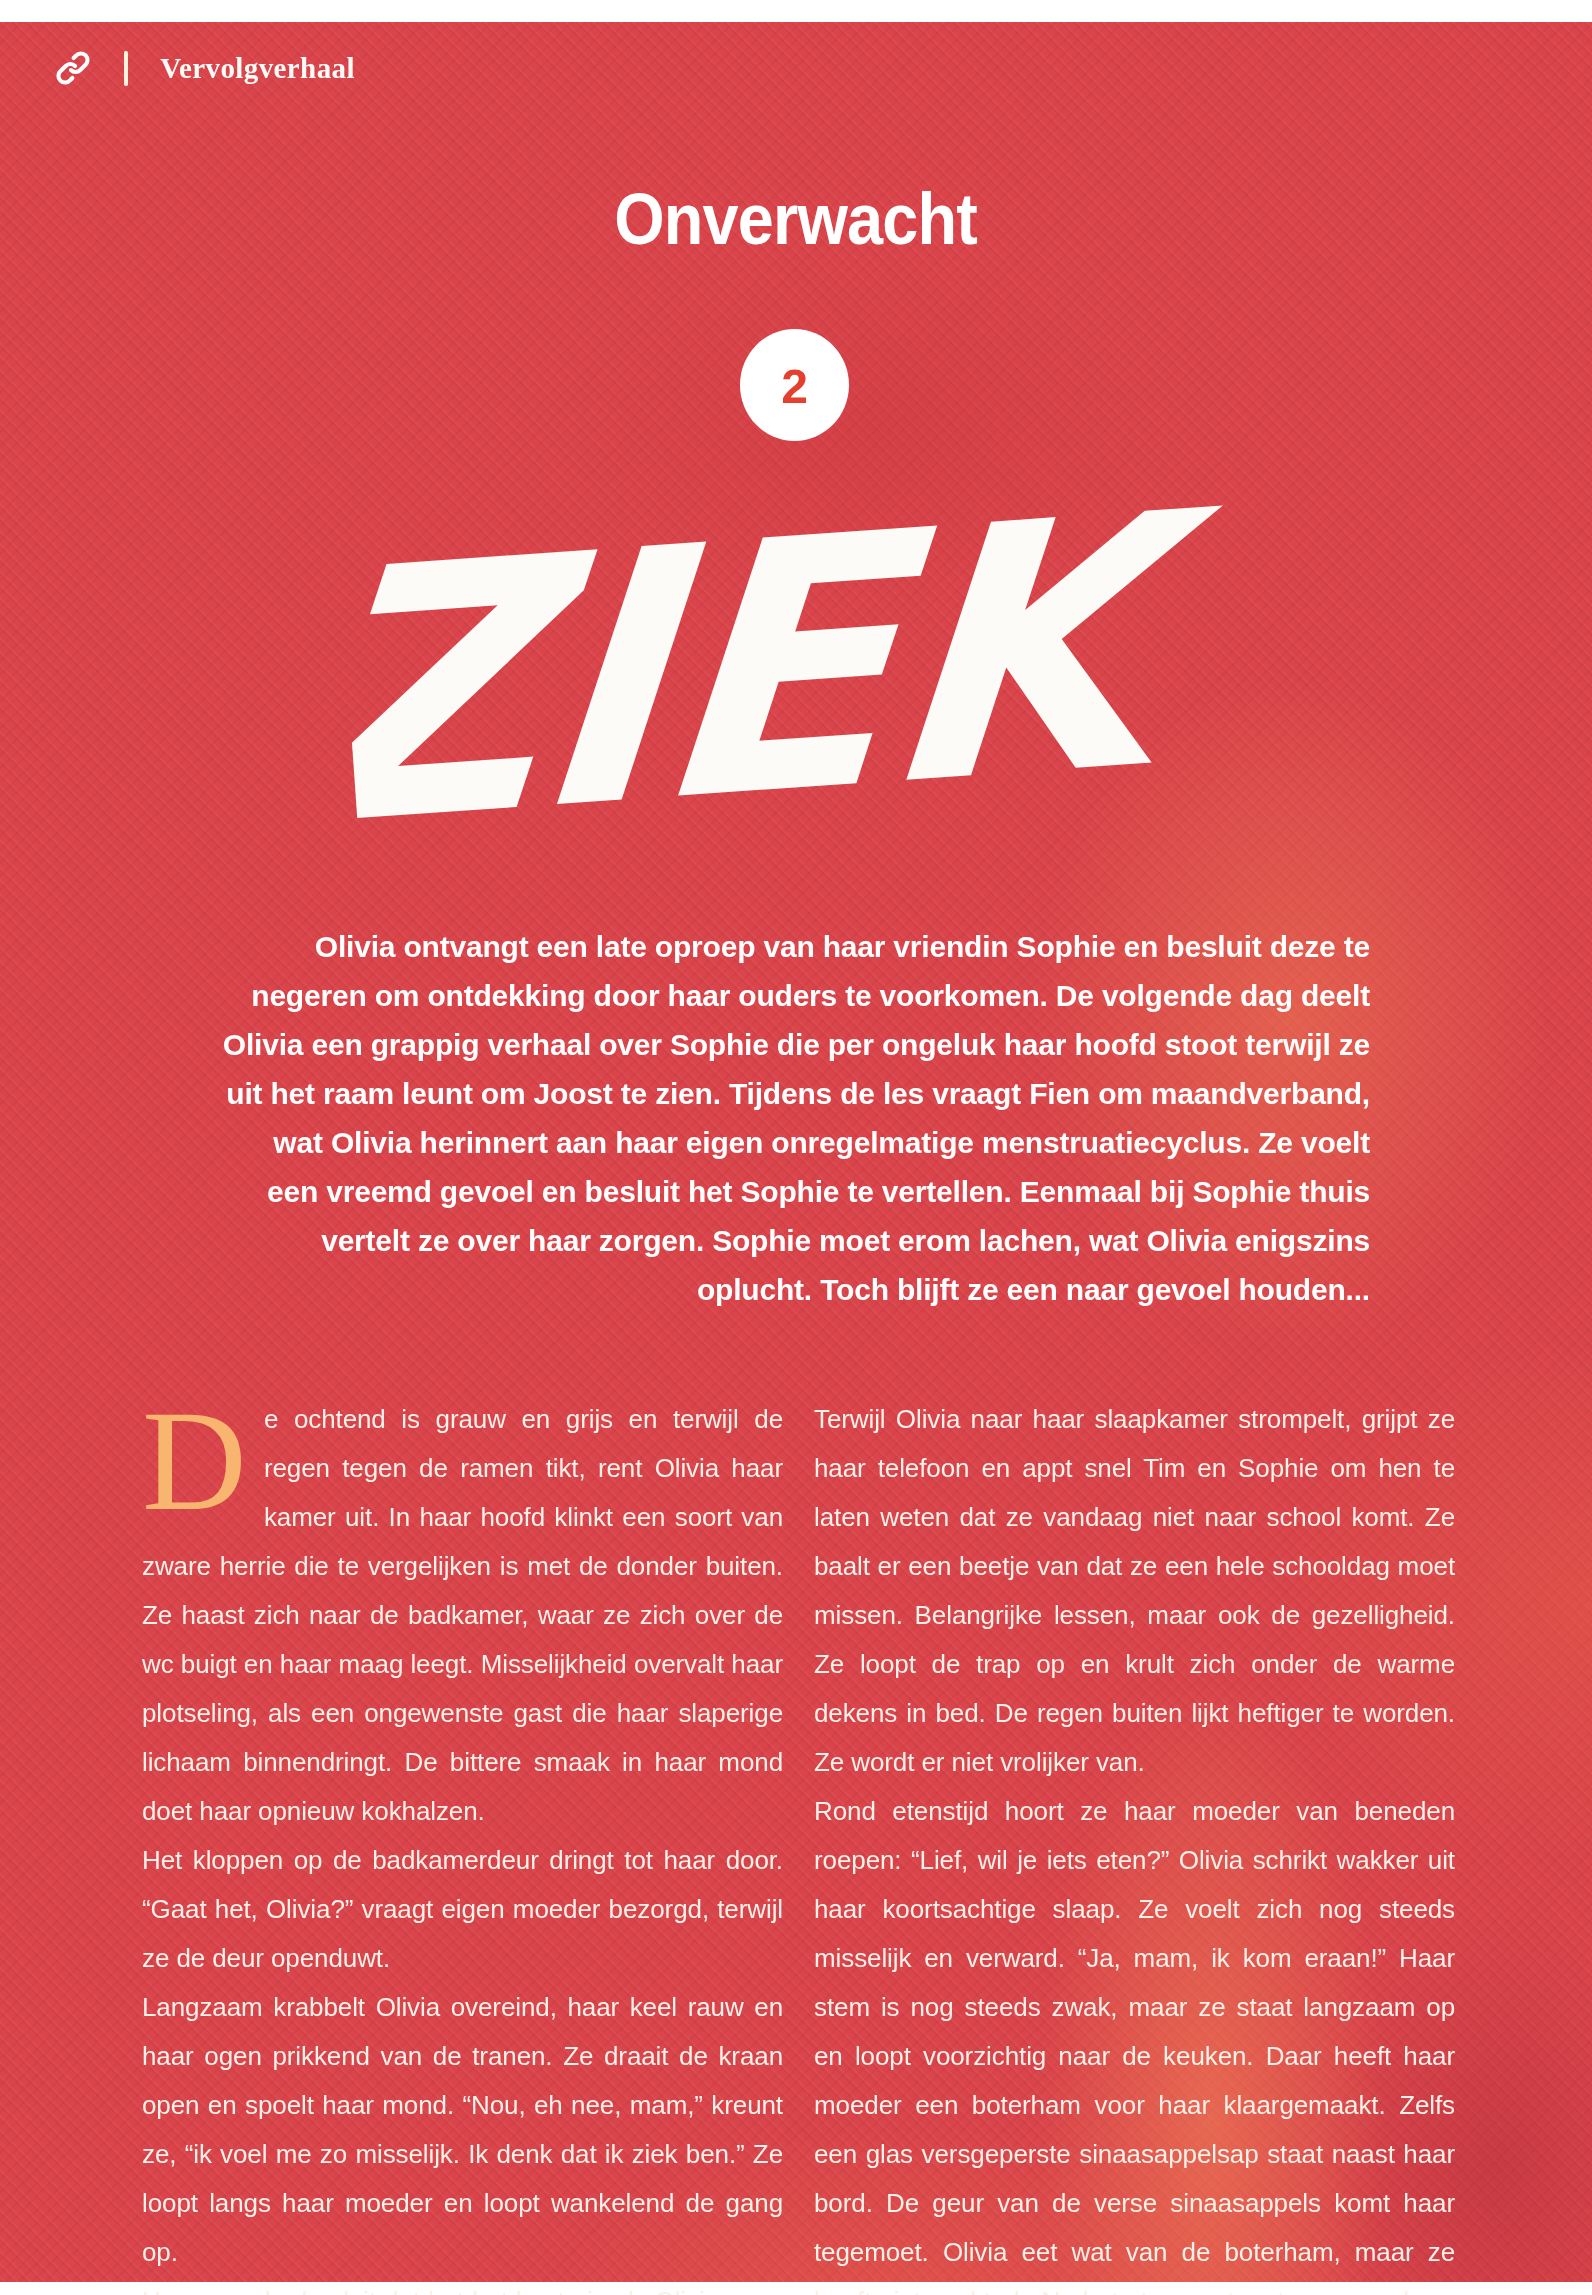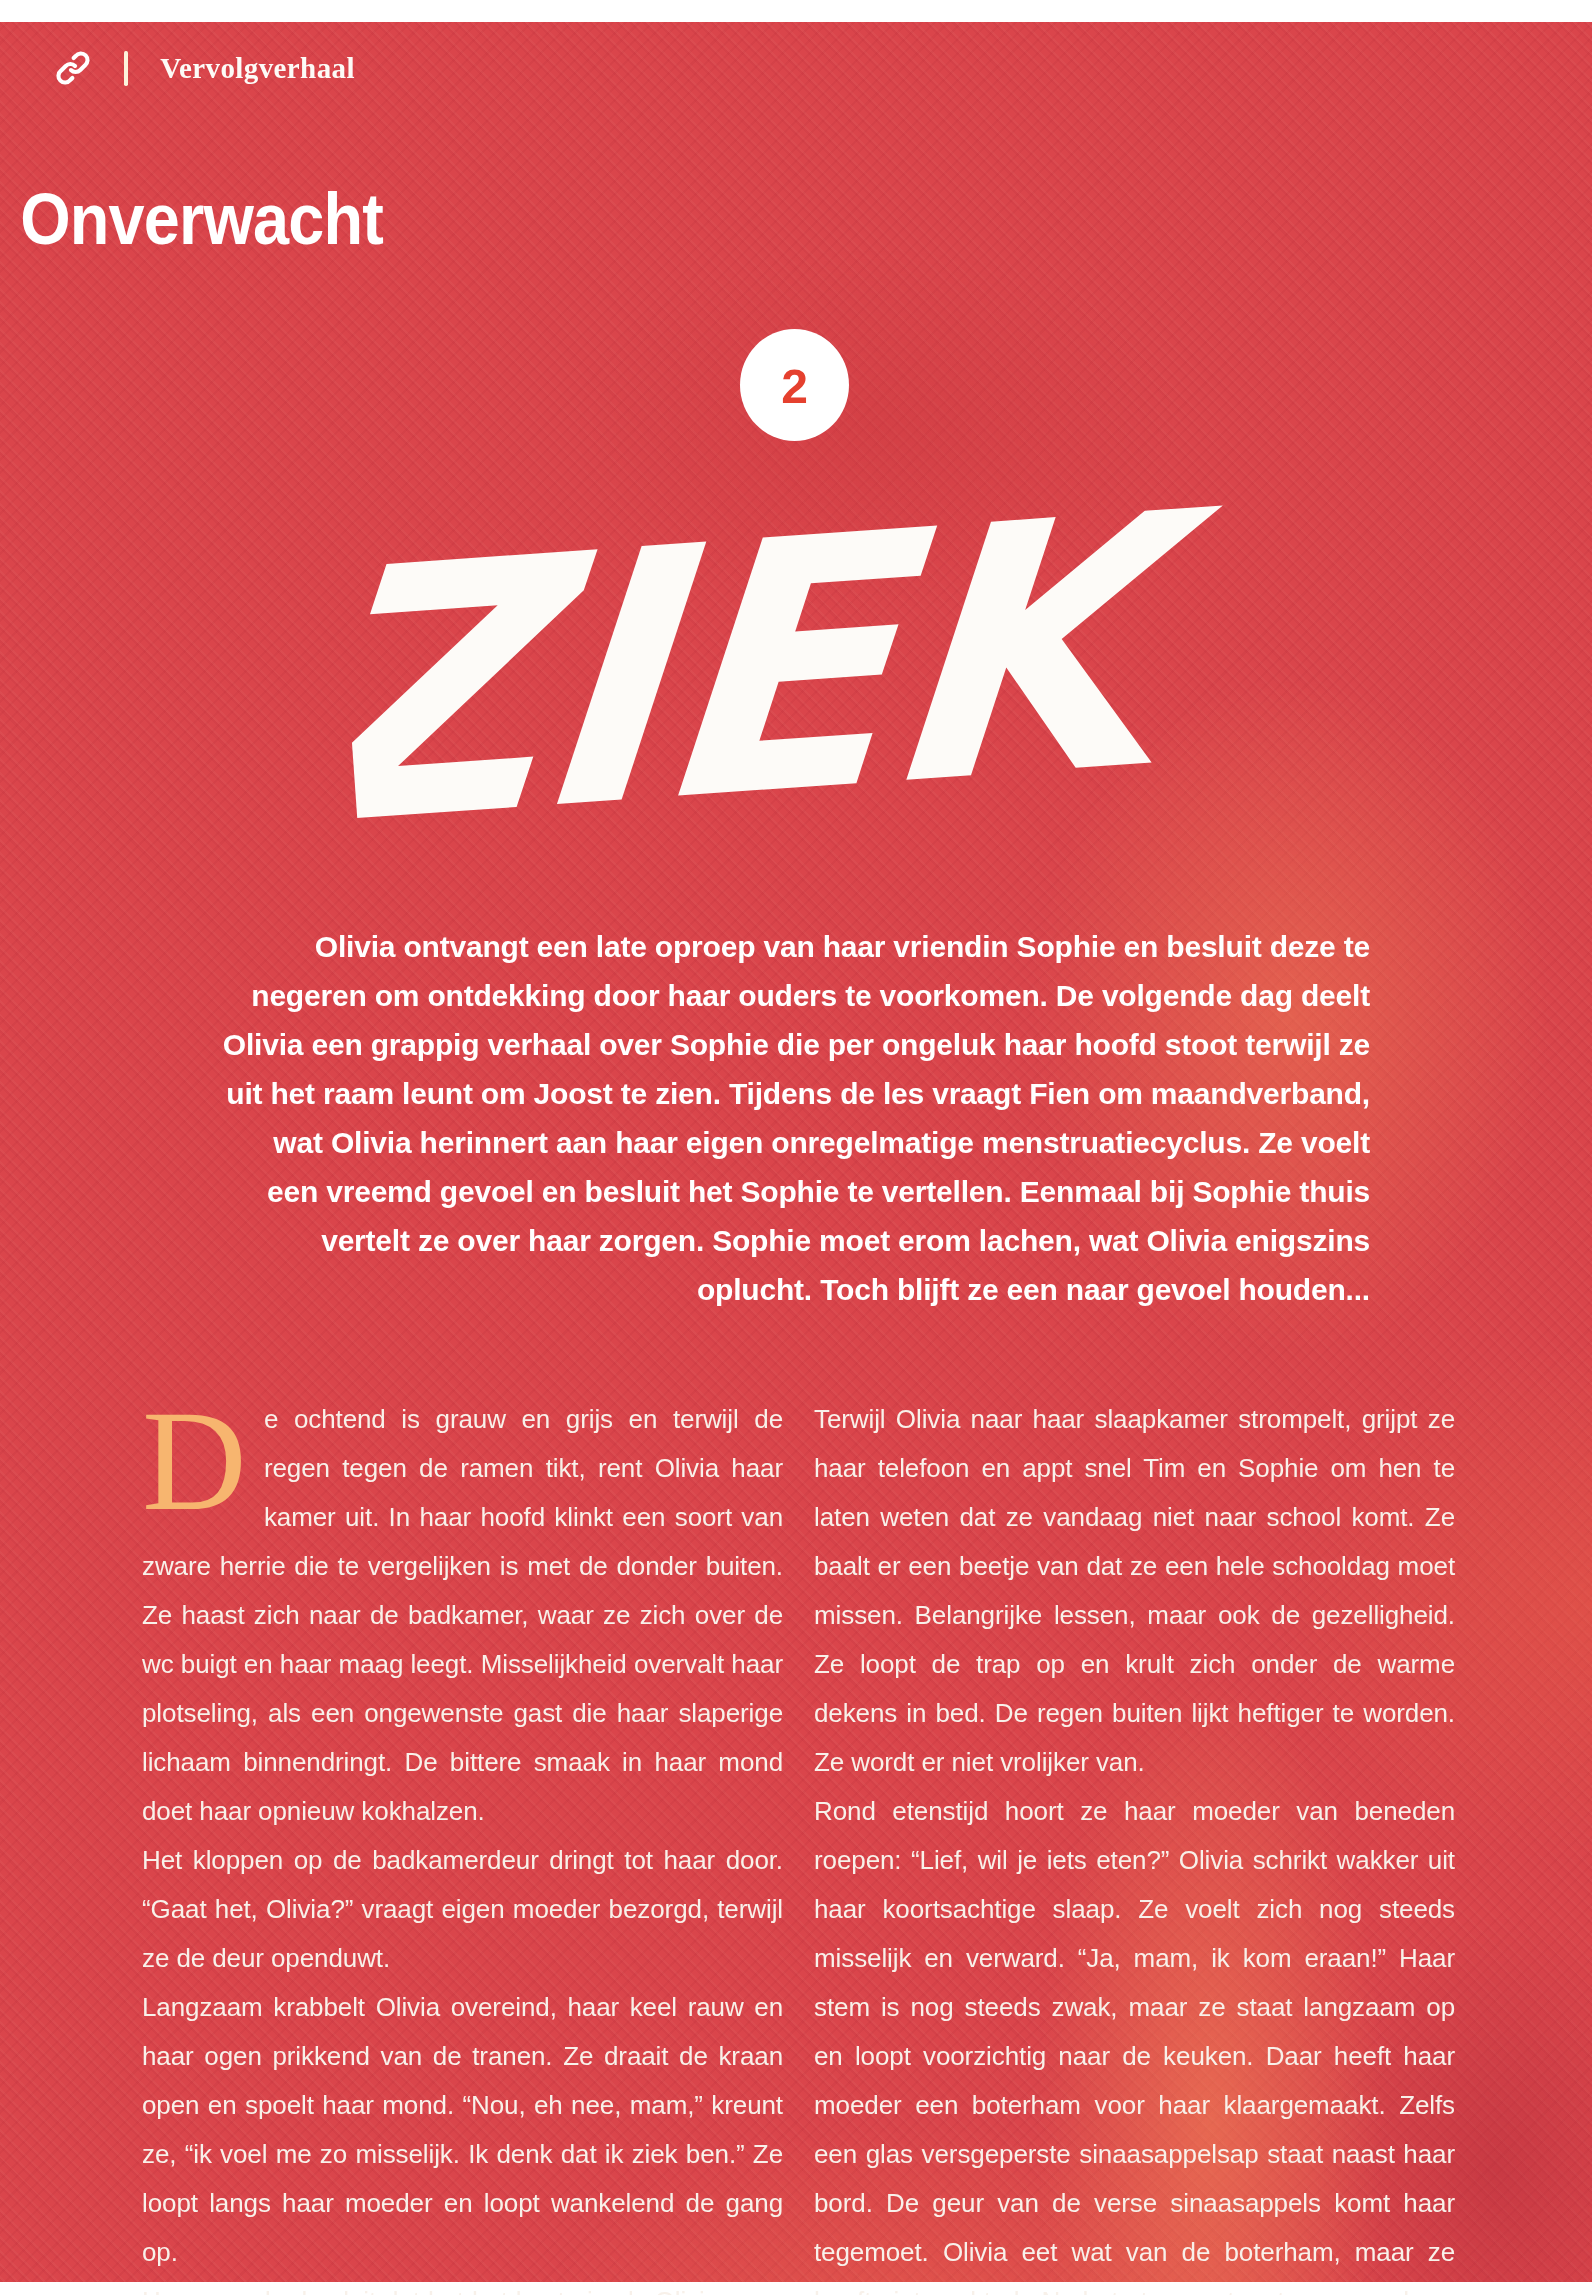--- a/index.html
+++ b/index.html
@@ -42,21 +42,21 @@
   }
   .header-label {
     font-family:"Liberation Serif", serif;
     font-weight:bold; font-size:29px; letter-spacing:0.4px;
     color:#fdfbf7;
   }
 
   
   .chapter-title {
     position:absolute; left:0; right:0; top:183px;
-    text-align:left;
+    text-align:center;
     color:#ffffff;
     font-size:72px; font-weight:bold;
     letter-spacing:-0.9px;
     line-height:1;
   }
   .chapter-title .squeeze { display:inline-block; transform:scaleX(0.9); transform-origin:center; }
 
   
   .number-badge {
     position:absolute; left:740px; top:329px;

